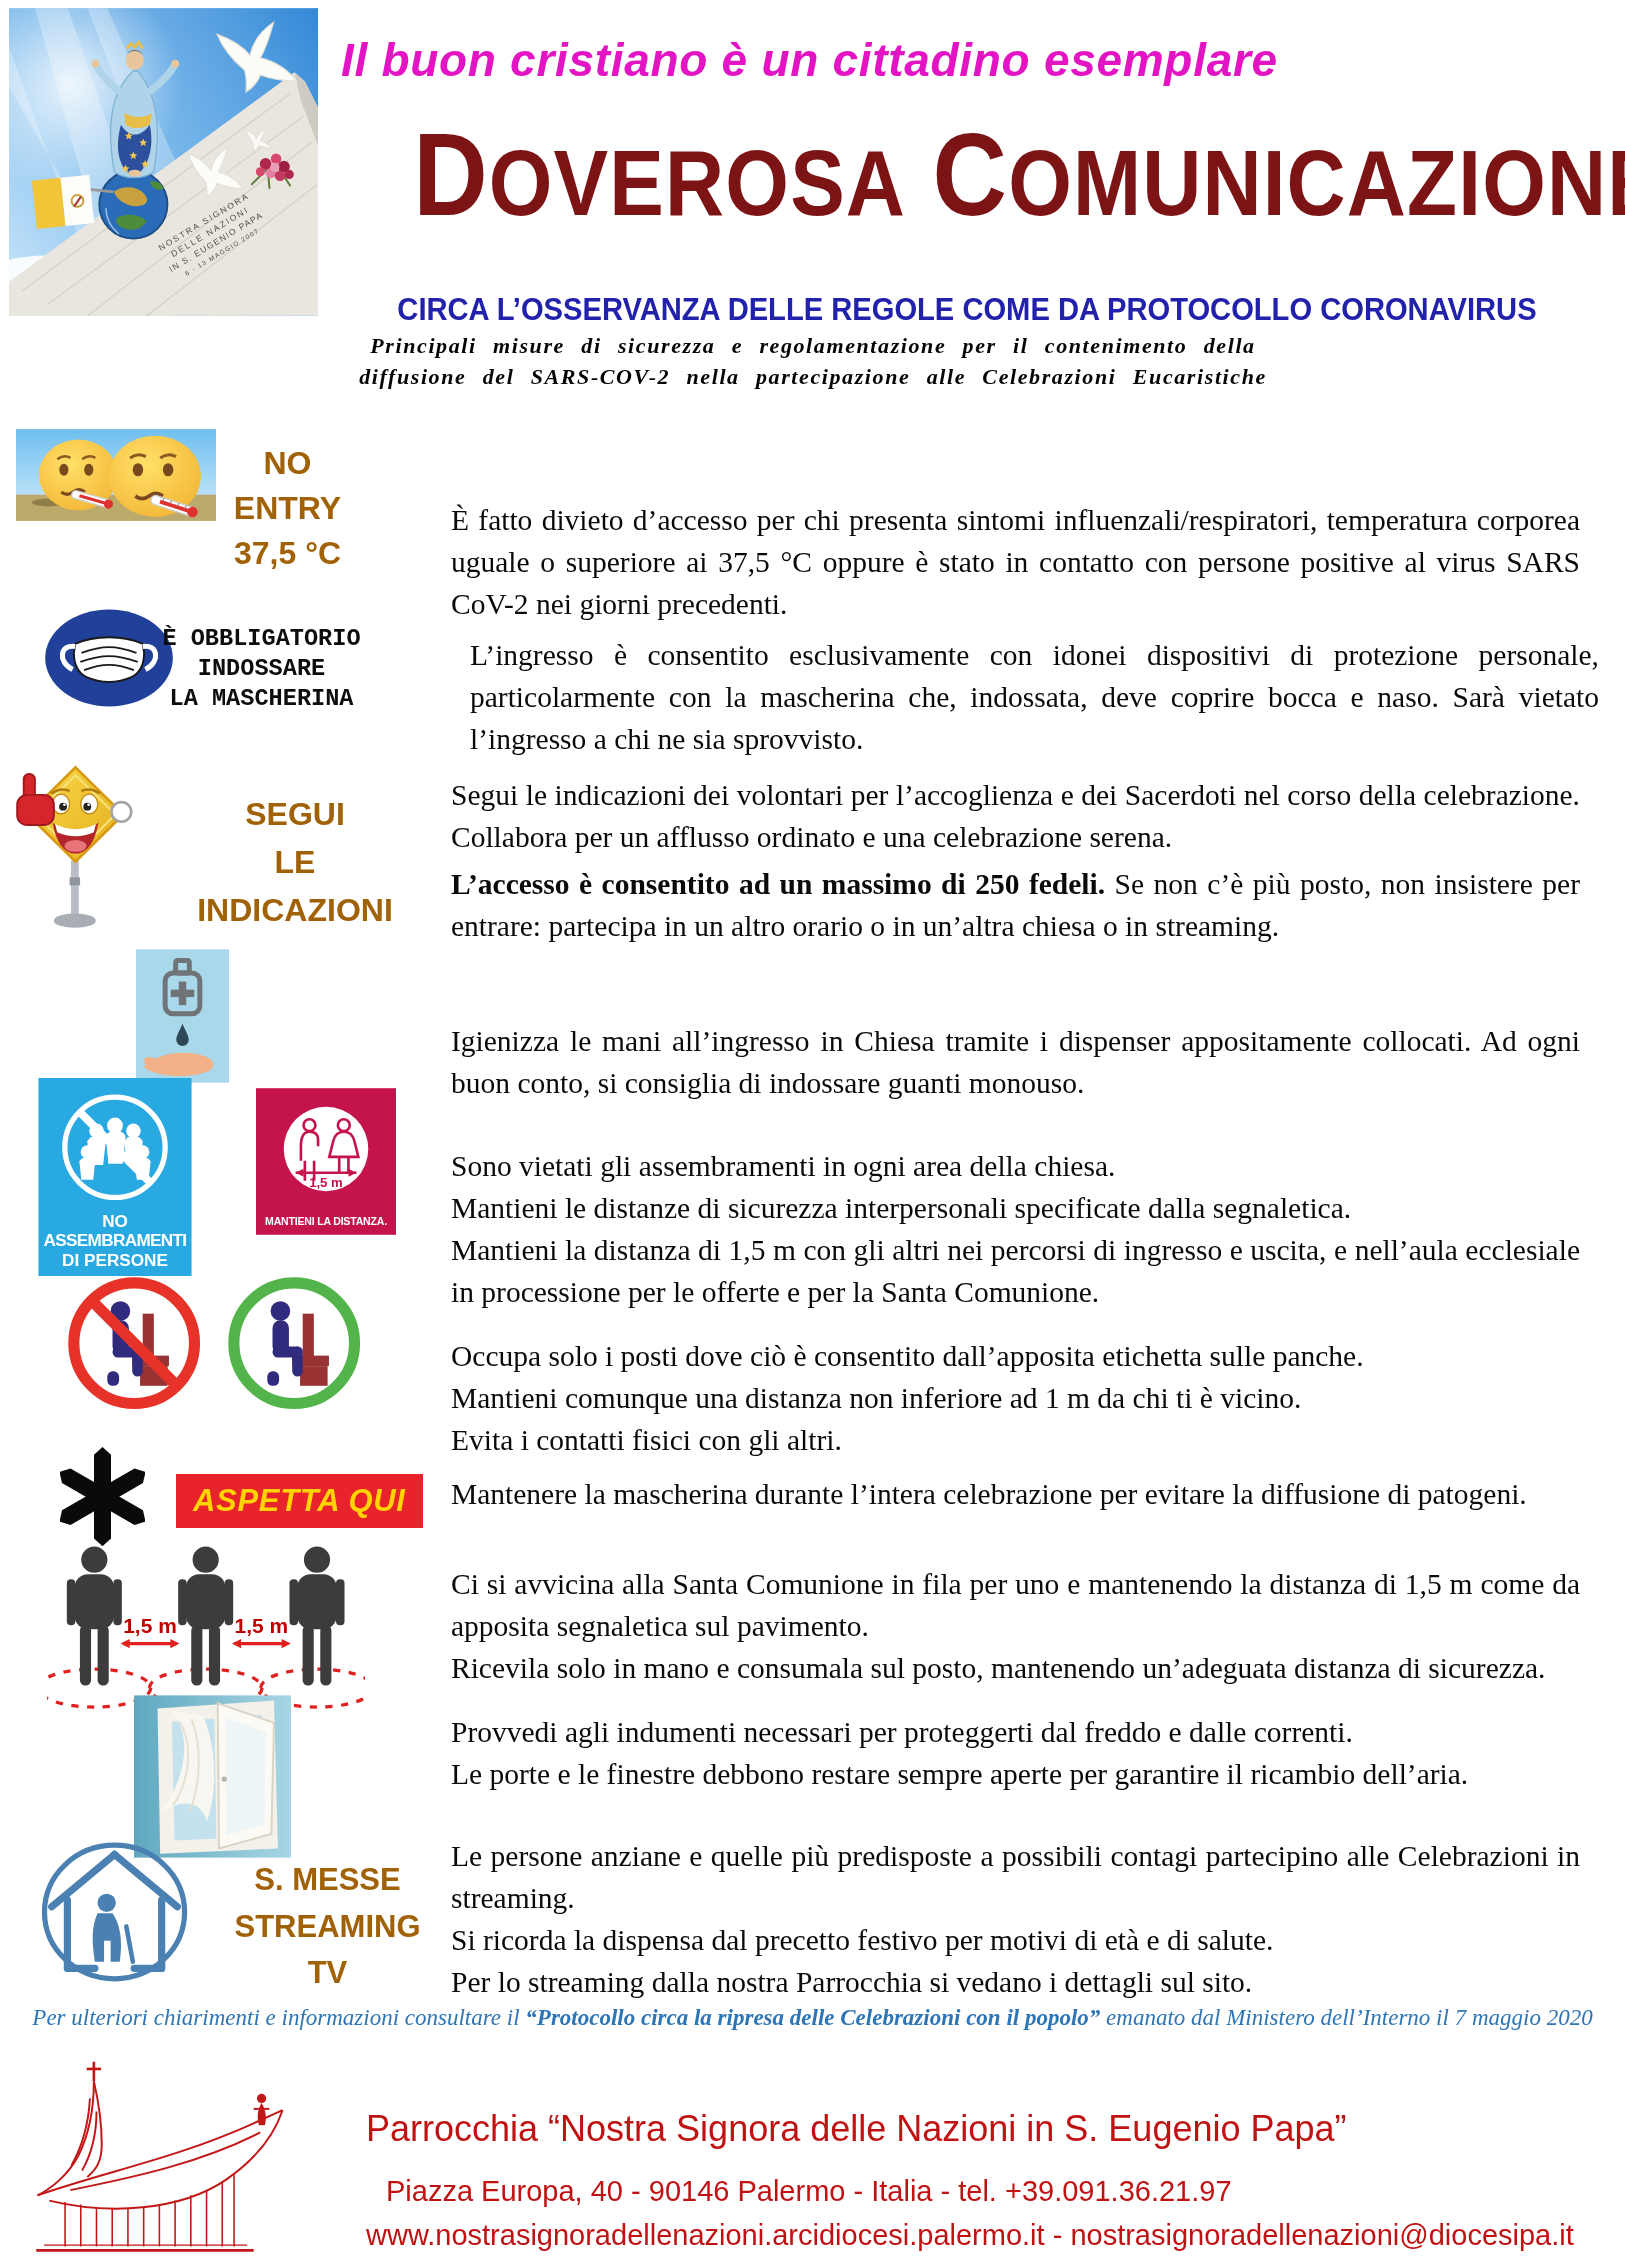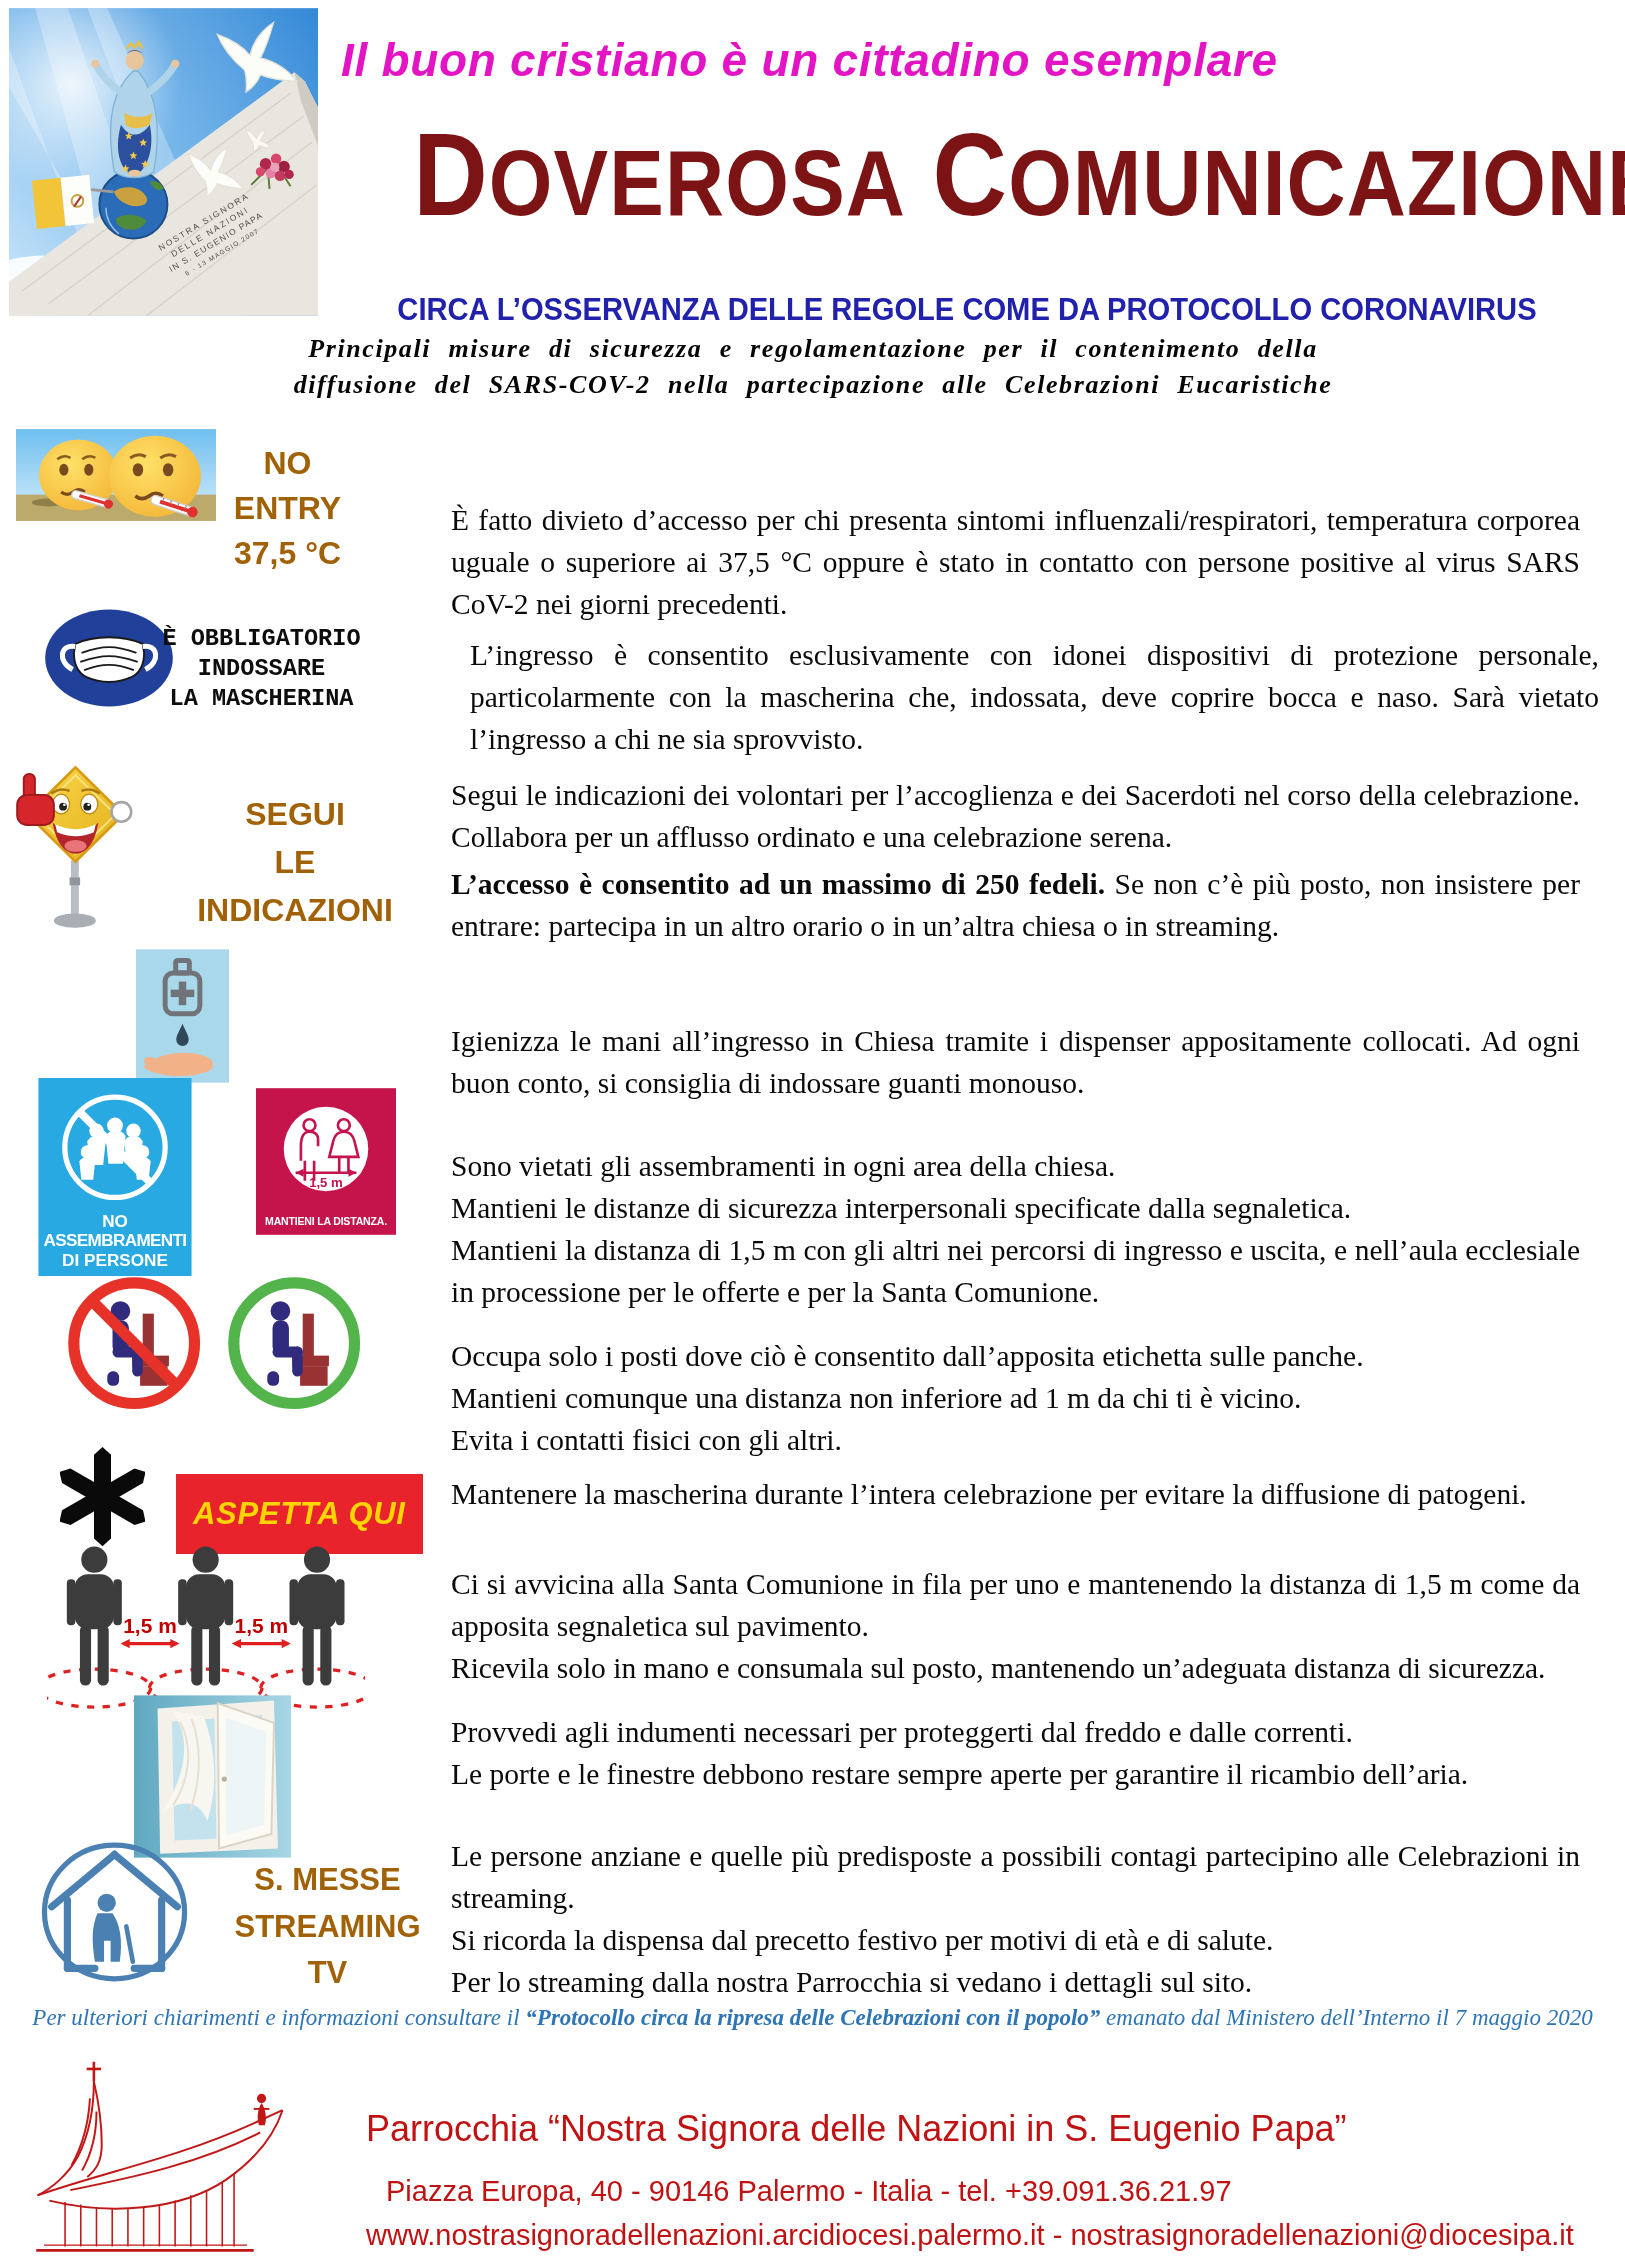--- a/index.html
+++ b/index.html
@@ -16,39 +16,39 @@
          color:#7C1416;line-height:1.05;white-space:nowrap;}
   .squeeze{display:inline-block;transform:scaleX(.88);transform-origin:center;}
   .squeeze-sub{display:inline-block;transform:scaleX(.94);transform-origin:center;}
   .caps-word{display:inline-block;text-transform:uppercase;letter-spacing:1.3px;}
   .caps-word::first-letter{font-size:1.26em;}
   .caps-word+.caps-word{margin-left:30px;}
   #subtitle{position:absolute;left:328px;top:264px;width:1278px;text-align:center;
             font-family:"Liberation Sans",sans-serif;font-weight:700;font-size:31px;
             color:#2121AC;margin-top:28px;}
   #headline{position:absolute;left:33px;top:331px;width:1560px;text-align:center;
-            font-style:italic;font-weight:700;font-size:26px;line-height:1.40;
+            font-style:italic;font-weight:700;font-size:22px;line-height:1.40;
             letter-spacing:1.6px;word-spacing:9.2px;color:#050505;}
   
   .para{position:absolute;left:451px;width:1129px;font-size:29.5px;line-height:1.42;
         text-align:justify;color:#0a0a0a;}
   .para p{margin:0;}
   .blead{font-weight:700;}
   
   .redlab{position:absolute;text-align:center;font-family:"Liberation Sans",sans-serif;
           font-weight:800;color:#a16207;}
   #lb-noentry{left:222px;top:441px;width:131px;font-size:32px;line-height:1.4;}
   #lb-mask{position:absolute;left:160px;top:624px;width:203px;text-align:center;
            font-family:Liberation Mono, monospace;font-weight:800;font-size:23.6px;
            line-height:1.28;color:#0d0d0d;}
   #lb-segui{left:187px;top:790px;width:216px;font-size:32px;line-height:1.5;}
   #lb-stream{left:226px;top:1857px;width:203px;font-size:31px;line-height:1.5;}
   #badge-wait{position:absolute;left:176px;top:1474px;background:#E8232B;color:#FFD400;
               font-family:"Liberation Sans",sans-serif;font-style:italic;font-weight:900;
-              font-size:31px;letter-spacing:0.7px;padding:22px 17px;}
+              font-size:31px;letter-spacing:0.7px;padding:9px 17px;}
   
   #ic-fever{position:absolute;left:16.4px;top:429px;}
   #ic-mask{position:absolute;left:42px;top:606px;}
   #ic-mascot{position:absolute;left:13px;top:749px;}
   #ic-sanitizer{position:absolute;left:136px;top:949px;}
   #ic-sign-no{position:absolute;left:38px;top:1078px;}
   #ic-sign-dist{position:absolute;left:256px;top:1088px;}
   #ic-seat-no{position:absolute;left:64px;top:1273px;}
   #ic-seat-ok{position:absolute;left:224px;top:1273px;}
   #ic-star{position:absolute;left:60px;top:1446px;}

